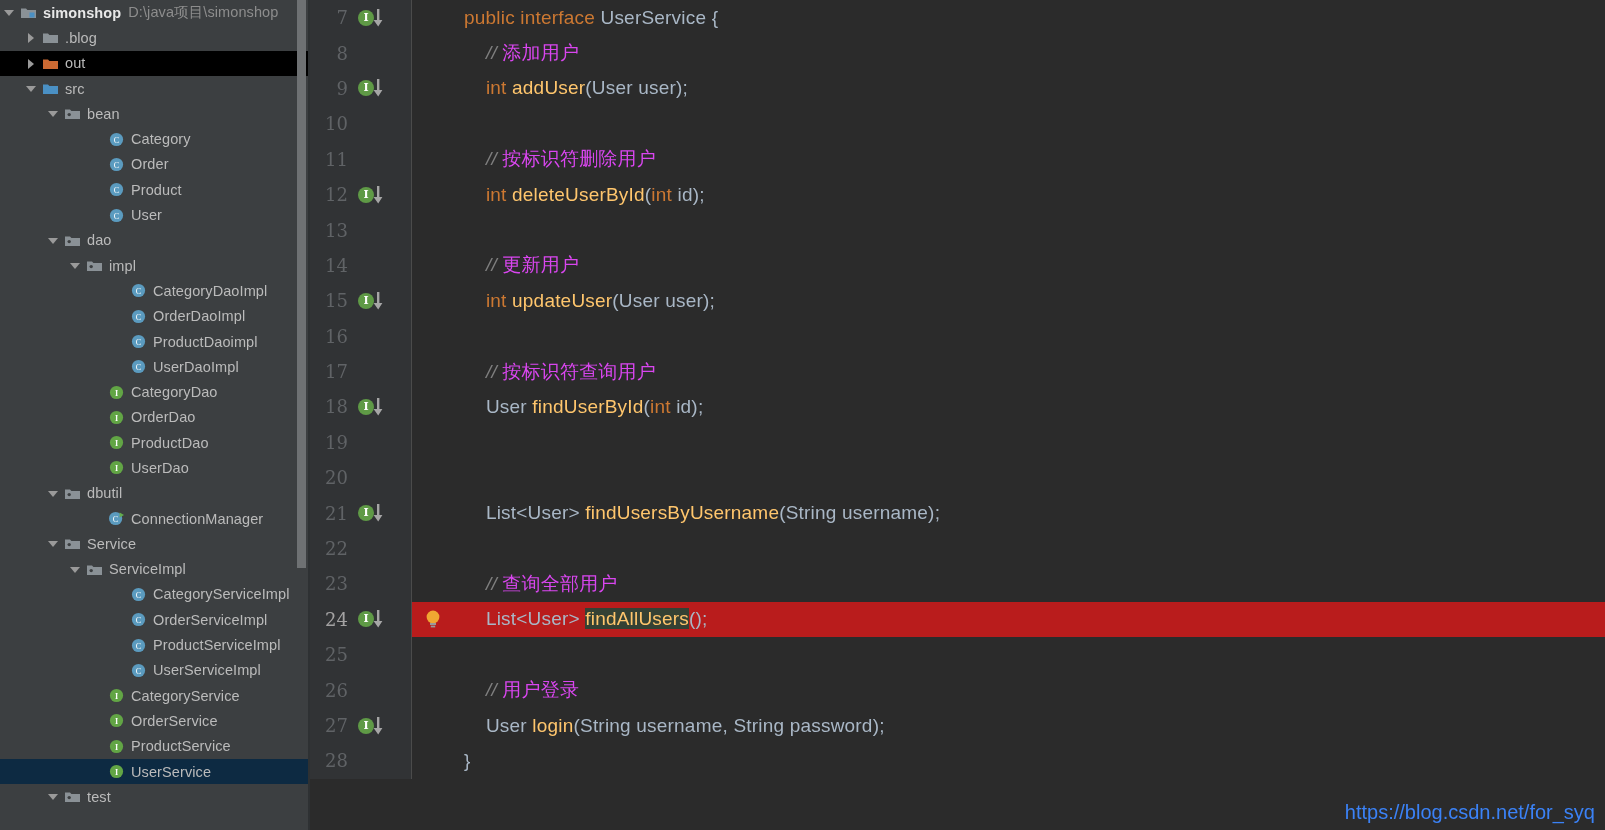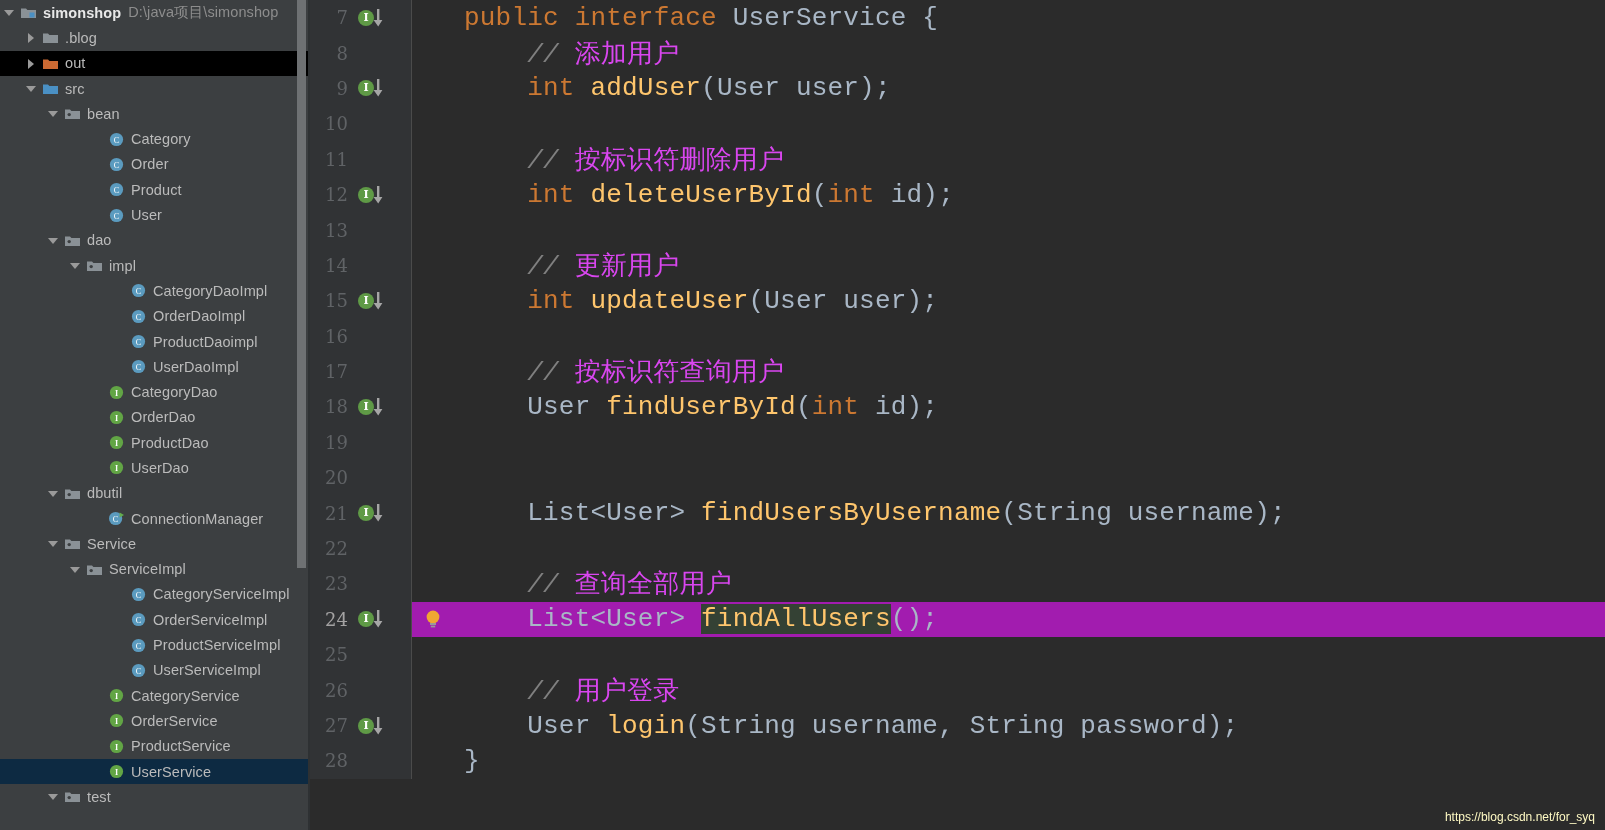--- a/index.html
+++ b/index.html
@@ -86,21 +86,21 @@
     height: 830px;
     background: #2b2b2b;
     overflow: hidden;
   }
   .erow {
     position: relative;
     height: 35.4px;
     display: flex;
     align-items: center;
   }
-  .erow.caret { background: #a21caf; }
+  .erow.caret { background: #b91c1c; }
 
   .gutter {
     position: relative;
     width: 90px; flex: 0 0 90px;
     height: 100%;
     display: flex; align-items: center;
     background: #313335;
   }
   .erow.caret .gutter { background: #313335; }
   .lno {
@@ -140,39 +140,39 @@
     width: 52px; flex: 0 0 52px; height: 100%;
     background: transparent;
   }
   .bulb {
     position: absolute; left: 12px; top: 50%;
     margin-top: -10px; width: 18px; height: 20px;
   }
 
   .code {
     flex: 1 1 auto;
-    font-family: Liberation Mono, monospace;
-    font-size: 26px;
+    font-family: Liberation Sans, sans-serif;
+    font-size: 19px;
     letter-spacing: .2px;
     white-space: pre;
     color: #a9b7c6;
   }
   .kw   { color: #cc7832; }
   .typ  { color: #a9b7c6; }
   .mth  { color: #ffc66d; }
   .pun  { color: #a9b7c6; }
   .cmt  { color: #808080; font-style: italic; }
   .cmtc { color: #d946ef; font-style: normal; }
   .idh  { background: #344134; }
 
   
   #watermark {
     position: absolute; right: 10px; bottom: 6px;
-    color: #fef9c3;
-    font-size: 12px;
+    color: #3b82f6;
+    font-size: 20px;
     font-family: "Liberation Sans", sans-serif;
     z-index: 5;
   }
 </style>
 </head>
 <body>
 
 <div id="app">
 
   <div id="sidebar">

